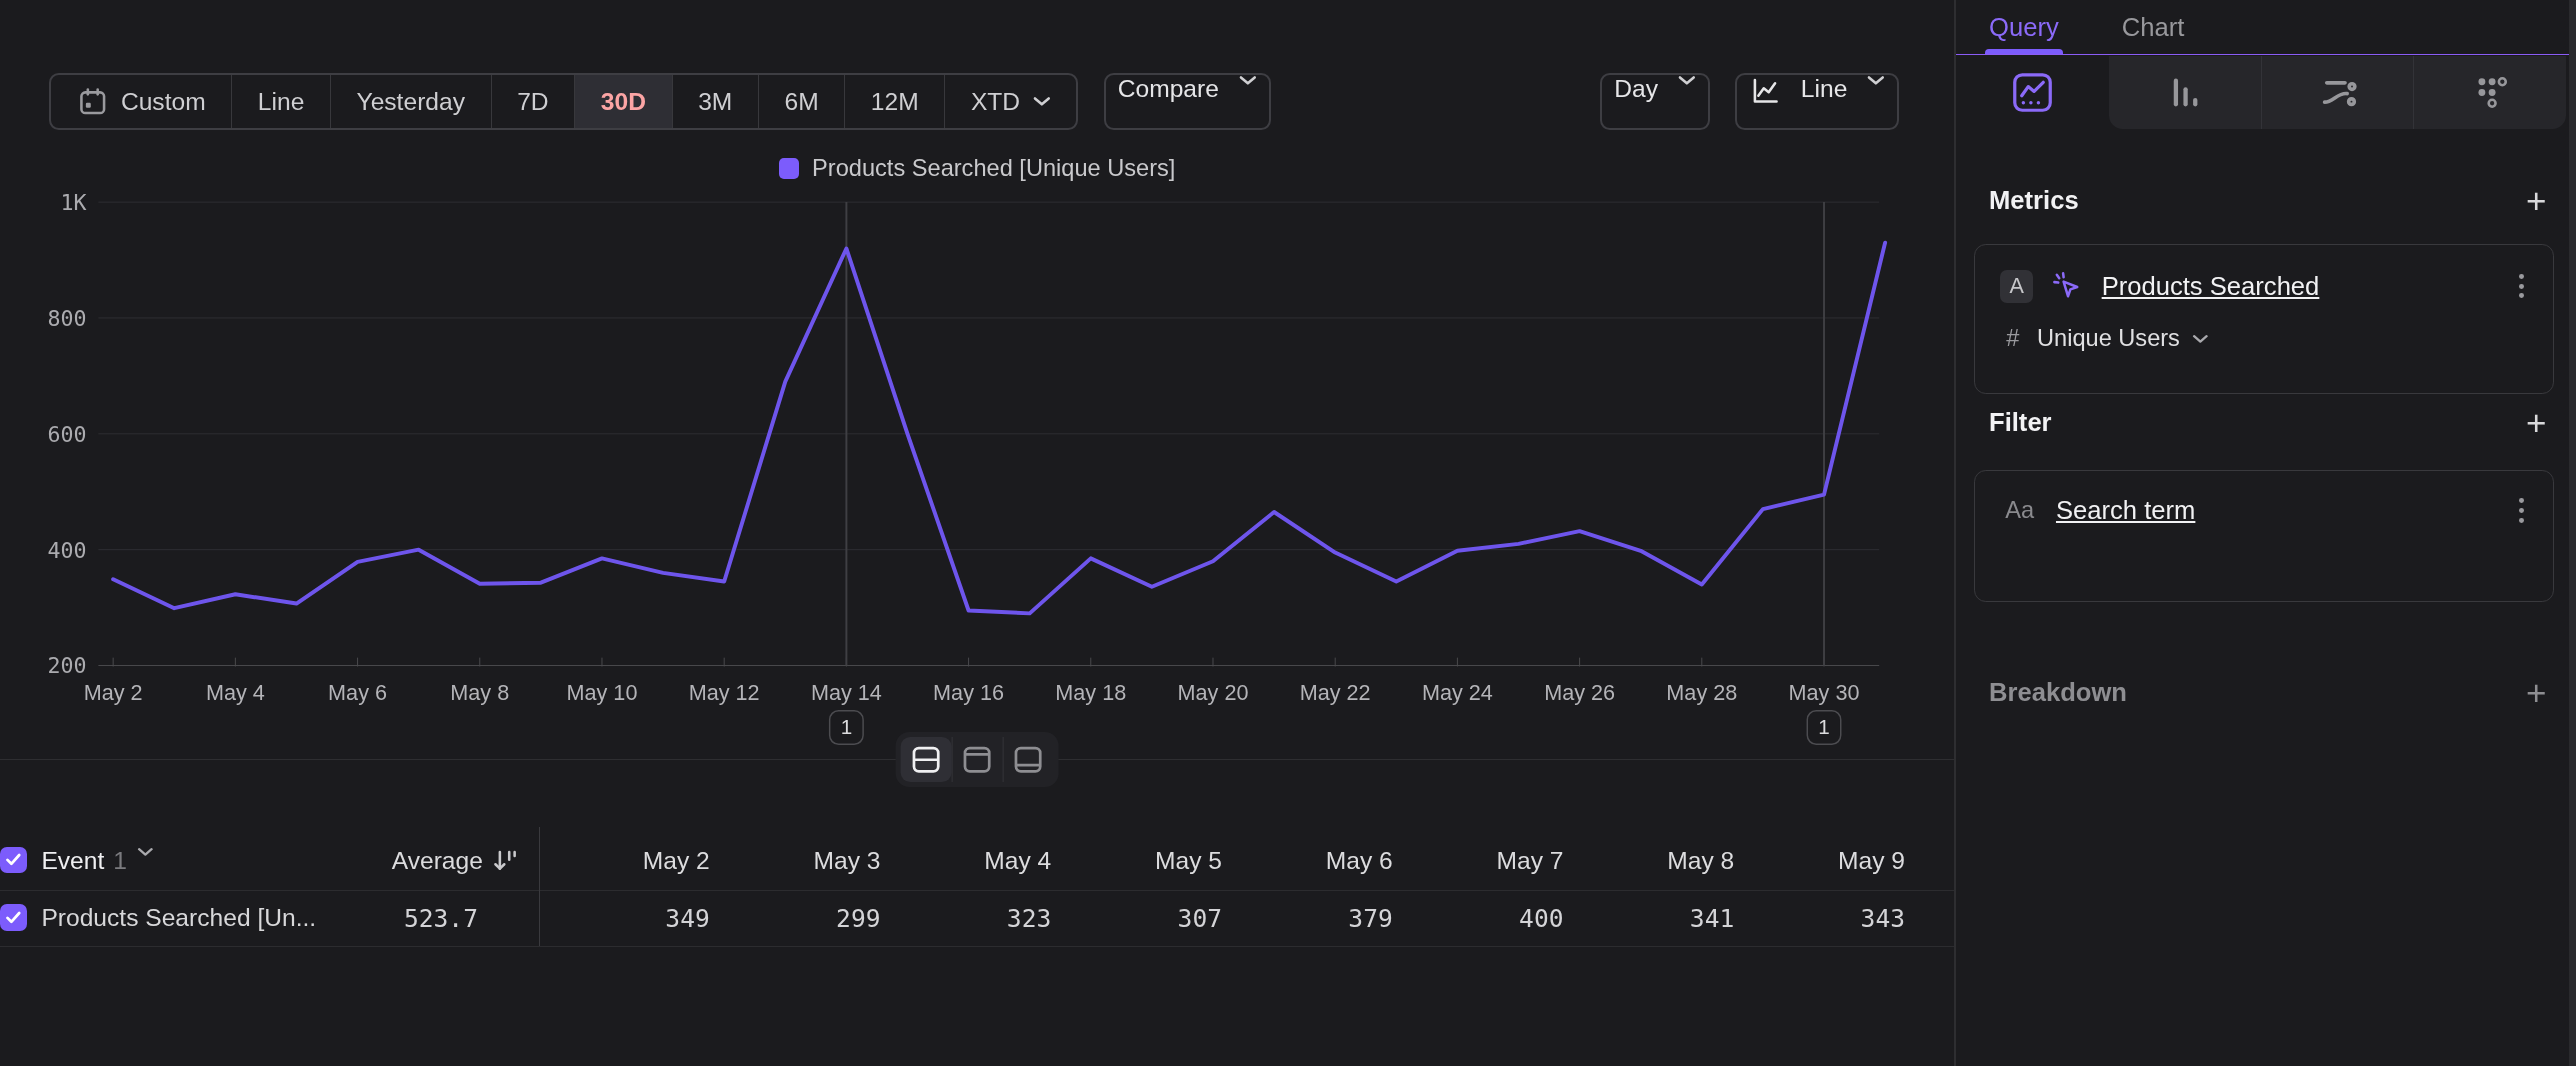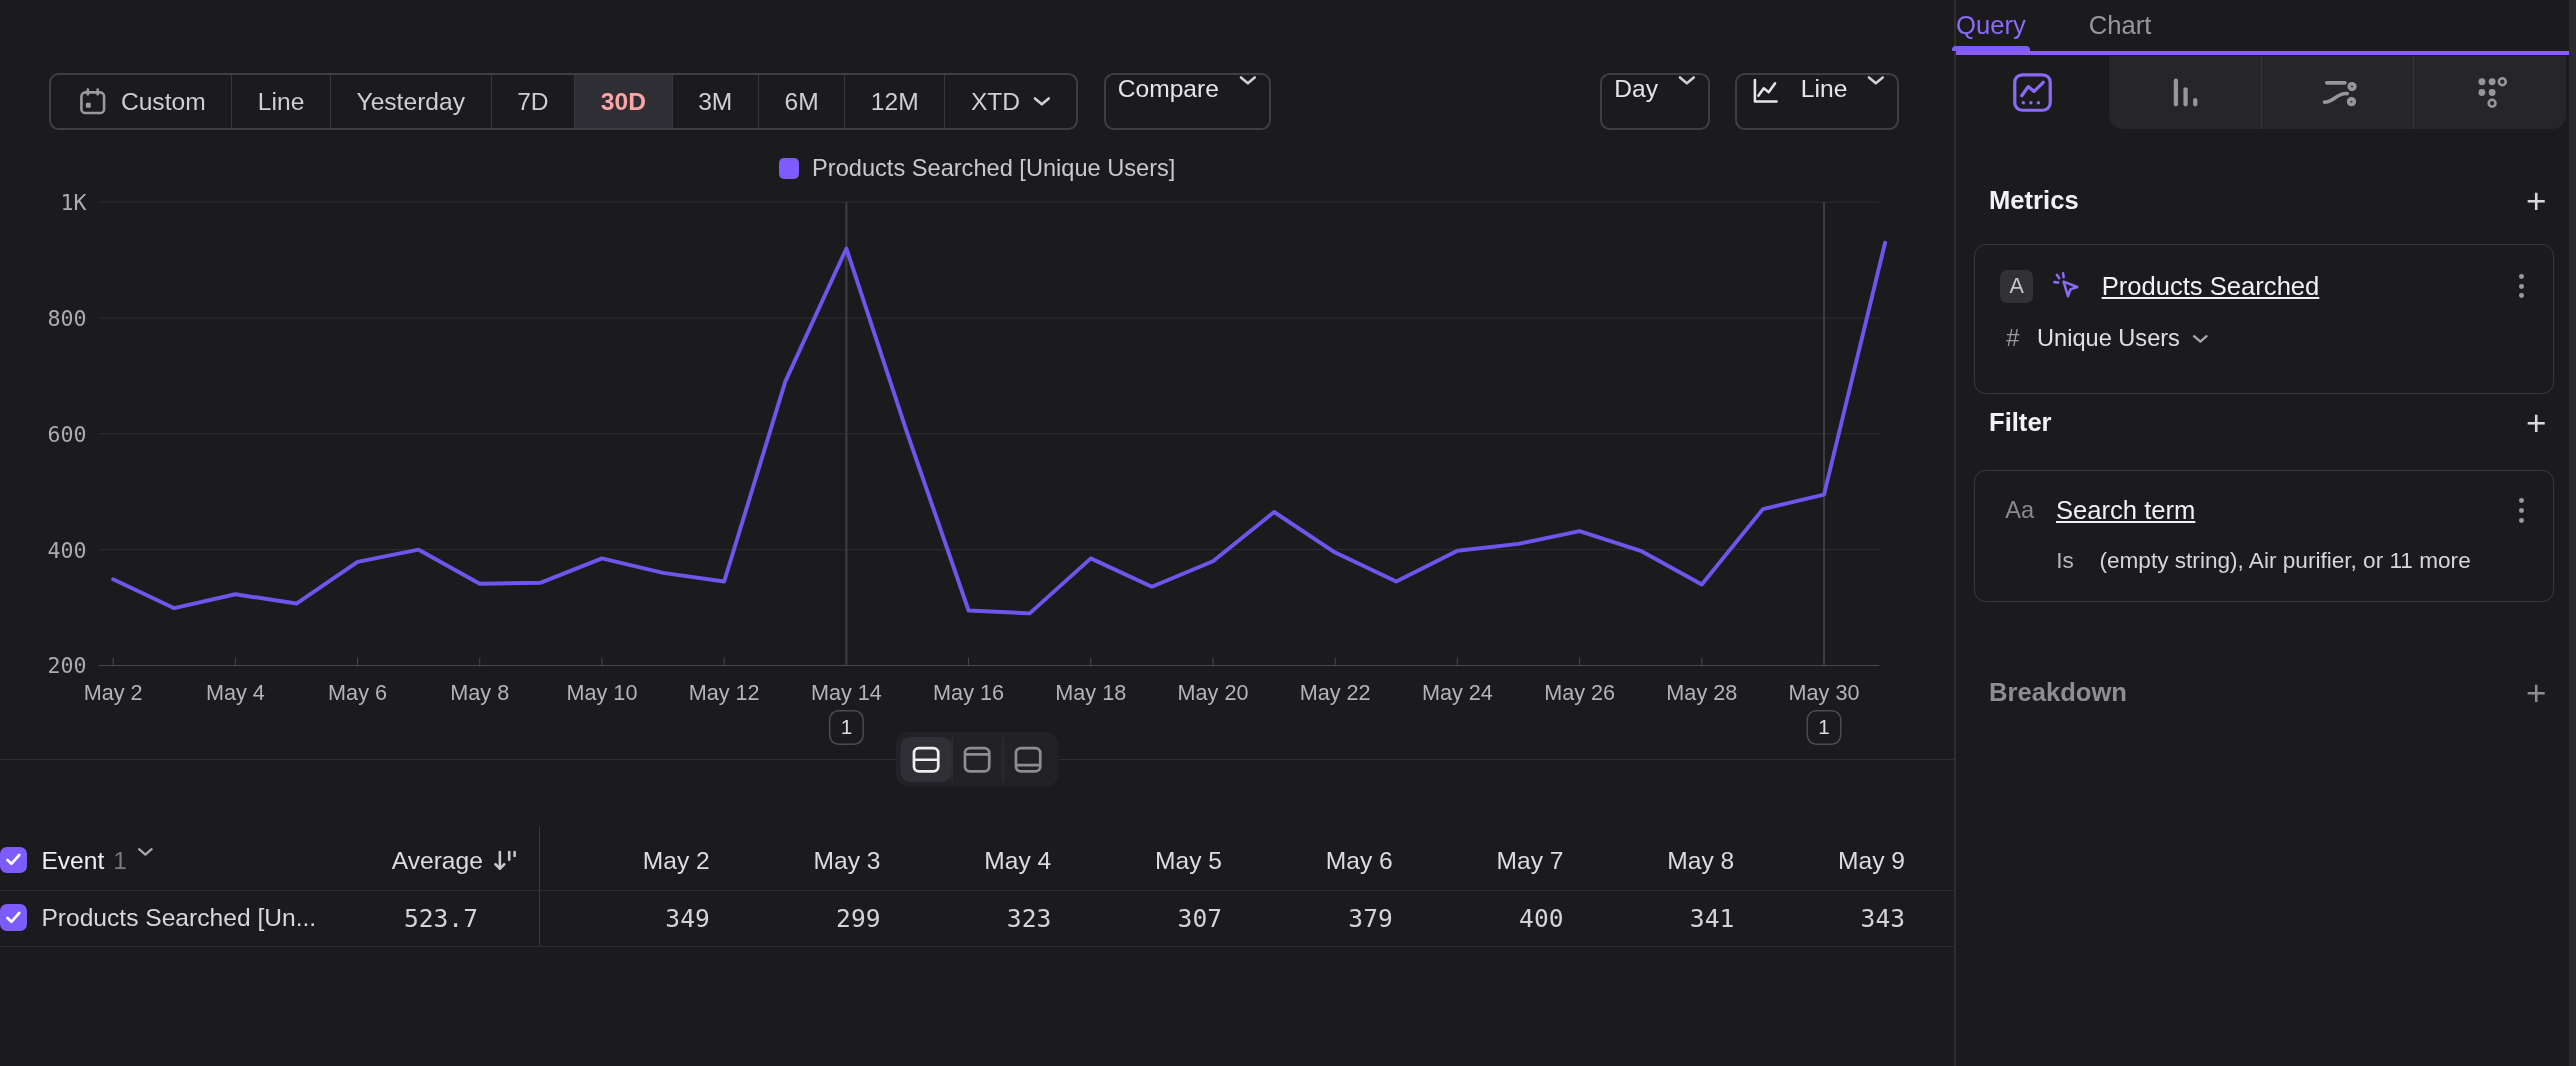--- a/index.html
+++ b/index.html
@@ -50,21 +50,21 @@
   .avg-val { margin-left:auto; padding-right:61px; font-size:24.6px; color:#d4d4d7; }
   .t-cols { flex:1; display:flex; padding-right:49px; }
   .t-cols .cell { flex:1; text-align:right; font-size:24.6px; }
   .t-header .cell { color:#dcdcde; font-weight:500; font-family:"Liberation Sans",sans-serif; }
   .t-row .cell { color:#d4d4d7; font-family:"DejaVu Sans Mono",monospace; }
   .v-divider { position:absolute; left:539px; top:-3.9px; width:1px; height:120px; background:#3a3a3e; }
 
   
   .panel-divider { position:absolute; left:1954px; top:0; width:2px; height:100%; background:#2e2e31; }
   .panel { position:absolute; left:1956px; top:0; width:620px; height:1067px; background:#1b1b1e; }
-  .panel-tabs { position:absolute; left:0; top:0; width:100%; height:55px; border-bottom:4px solid #8b5cf6; display:flex; align-items:center; gap:63px; }
+  .panel-tabs { position:absolute; left:0; top:0; width:100%; height:55px; border-bottom:1px solid #8b5cf6; display:flex; align-items:center; padding-left:33px; gap:63px; }
   .ptab { position:relative; height:100%; display:flex; align-items:center; font-size:25.6px; color:#98989c; cursor:pointer; }
   .ptab.active { color:#8b6af8; font-weight:500; }
   .ptab.active::after { content:""; position:absolute; left:-3.9px; right:-3.9px; bottom:0; height:4.9px; border-radius:3.9px 3.9px 0 0; background:#7c5cfc; }
   .icon-tabs { position:absolute; left:0; top:56px; right:9.8px; height:73px; display:flex; }
   .itab { display:flex; align-items:center; justify-content:center; cursor:pointer; }
   .itab.active { width:153px; }
   .itab-group { flex:1; display:flex; background:#26262a; border-radius:0 0 13.8px 13.8px; }
   .itab-group .itab { flex:1; color:#97979b; }
   .itab-group .itab + .itab { border-left:1px solid #333338; }
 
@@ -387,24 +387,20 @@
     <div class="card" style="top:470px; height:132px;">
       <div class="card-row1">
         <span class="aa-badge">Aa</span>
         <span class="card-title">Search term</span>
         <span class="kebab">
             <i></i>
             <i></i>
             <i></i>
           </span>
       </div>
-      <div class="card-row2 filter-row2">
-        <span class="op">Is</span>
-        <span class="fval">(empty string), Air purifier, or 11 more</span>
-      </div>
     </div>
 
     <div class="section-head dim" style="top:675px;">
       <h3>Breakdown</h3>
       <button class="plus-btn">+</button>
     </div>
 
     <div class="scrollbar"></div>
   </div>
 </div>

